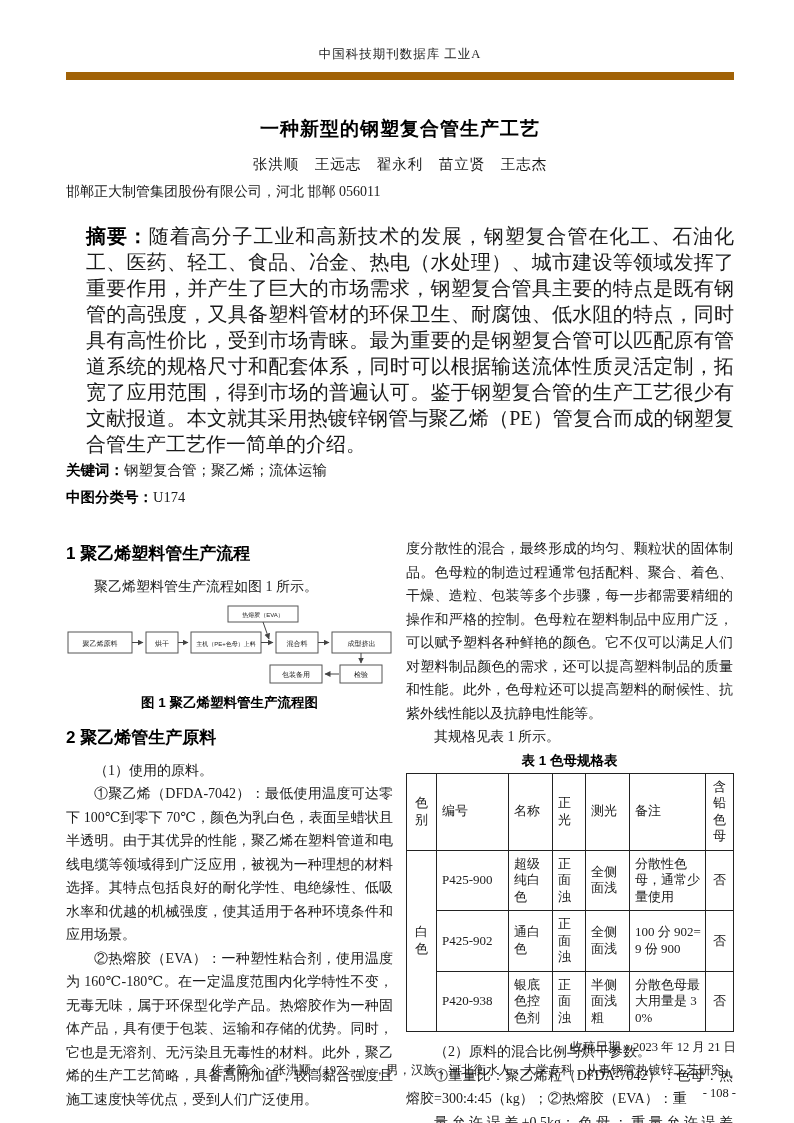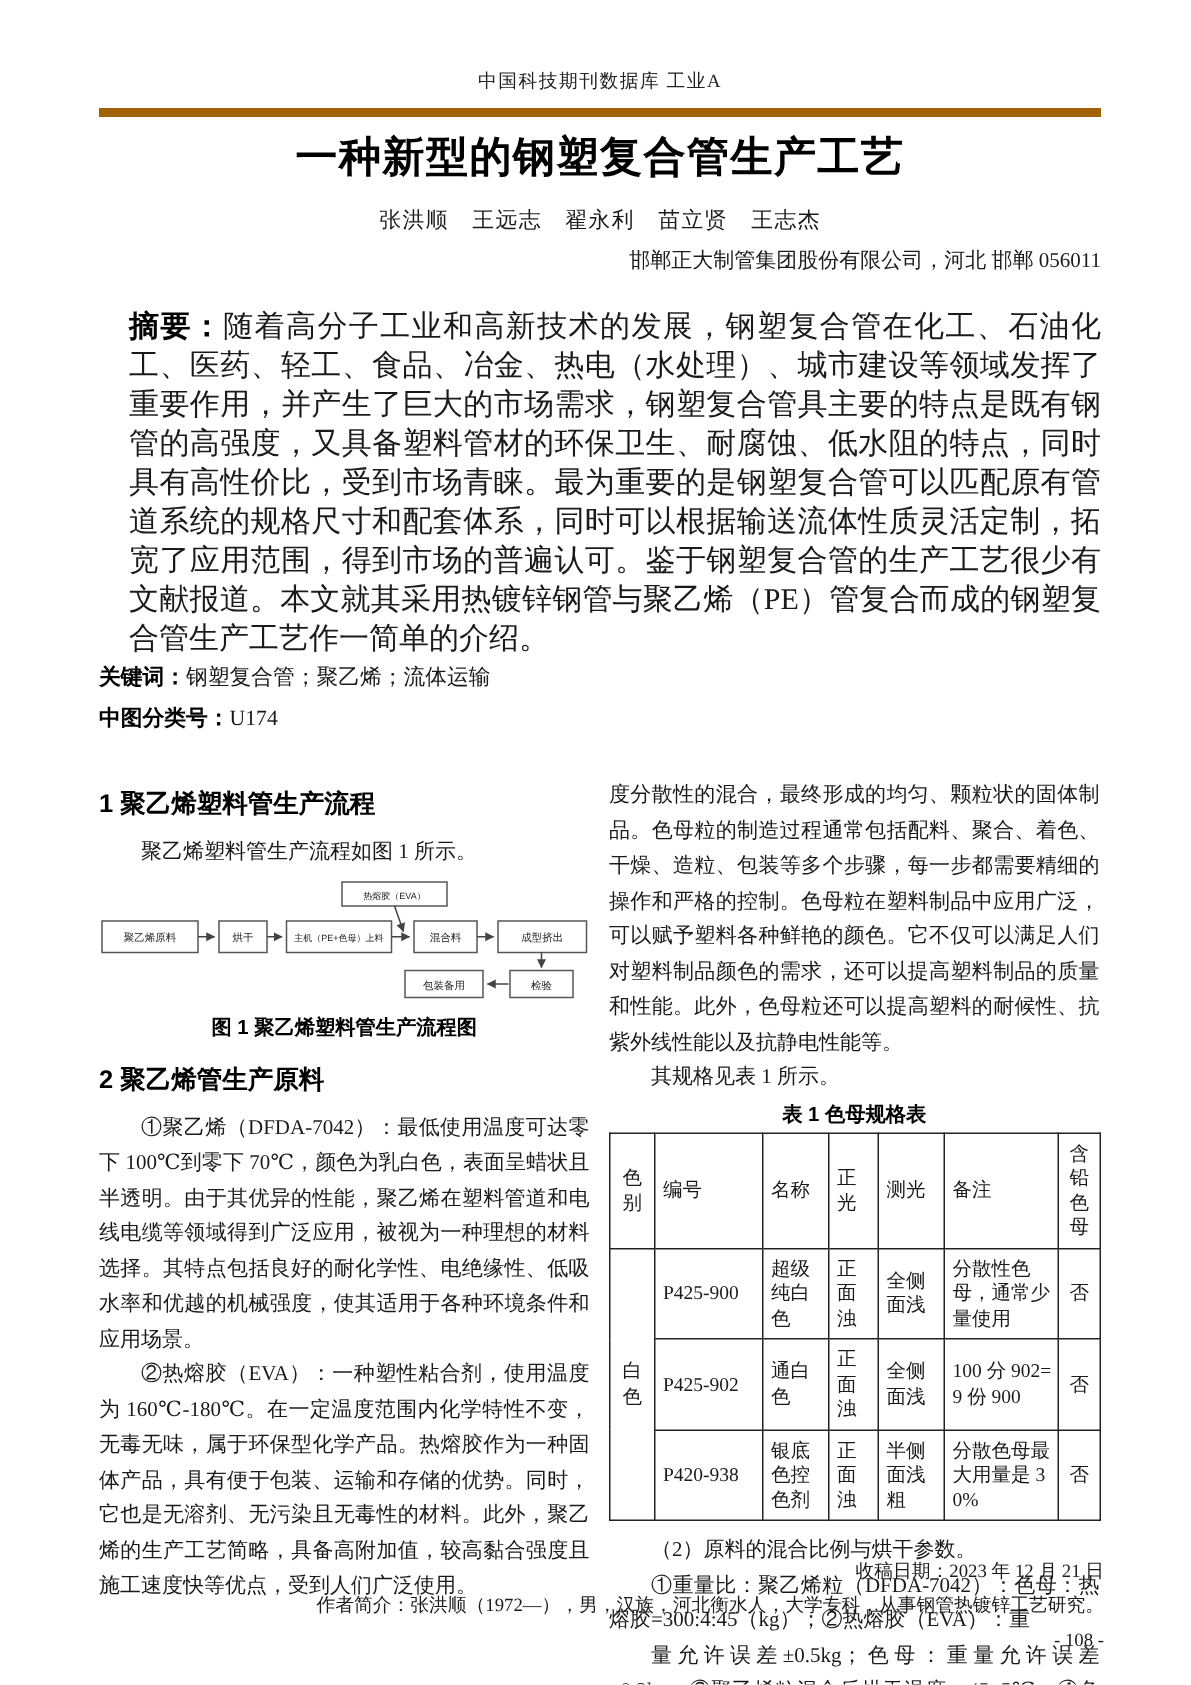--- a/index.html
+++ b/index.html
@@ -6,30 +6,30 @@
   html,body { background:#ffffff; }
   body {
     width:794px; height:1123px; position:relative; overflow:hidden;
     color:#1a1a1a;
     font-family:"Liberation Serif","DejaVu Serif",serif;
   }
   .page { padding:46px 60px 0 66px; }
 
   .journal-header {
     text-align:center; font-size:12.5px; letter-spacing:1px;
-    padding-bottom:9px; border-bottom:6px solid #a16207; color:#222;
+    padding-bottom:9px; border-bottom:8px solid #a16207; color:#222;
   }
 
   .title {
-    text-align:center; margin-top:8px;
-    font-family:"Liberation Sans","DejaVu Sans",sans-serif;
-    font-weight:bold; font-size:28px; letter-spacing:1px; color:#000;
+    text-align:center; margin-top:36px;
+    font-family:"Liberation Sans","DejaVu Sans",sans-serif;
+    font-weight:bold; font-size:19px; letter-spacing:1px; color:#000;
   }
   .authors { text-align:center; font-size:14.5px; margin-top:13px; letter-spacing:1px; }
-  .affiliation { text-align:right; font-size:14px; margin-top:9px; }
+  .affiliation { text-align:left; font-size:14px; margin-top:9px; }
 
   .meta { margin-top:22px; font-size:20px; line-height:26px; text-align:justify;margin-left:20px; }
   .blabel {
     font-family:"Liberation Sans","DejaVu Sans",sans-serif;
     font-weight:bold; color:#000;
   }
   .kvline { font-size:14.5px; line-height:27px; text-align:justify; }
 
   .columns { display:flex; gap:13px; margin-top:26px; }
   .col { width:327px; font-size:14px; line-height:23.5px; text-align:justify; }
@@ -133,20 +133,21 @@
         <line class="flow-line" x1="195" y1="37.5" x2="207" y2="37.5" marker-end="url(#arw)"></line>
         <line class="flow-line" x1="197" y1="17" x2="203" y2="34" marker-end="url(#arw)"></line>
         <line class="flow-line" x1="252" y1="37.5" x2="263" y2="37.5" marker-end="url(#arw)"></line>
         <line class="flow-line" x1="295" y1="48" x2="295" y2="58" marker-end="url(#arw)"></line>
         <line class="flow-line" x1="273" y1="69" x2="259" y2="69" marker-end="url(#arw)"></line>
       </svg>
 
       <div class="caption">图 1  聚乙烯塑料管生产流程图</div>
 
       <div class="sec-heading second">2 聚乙烯管生产原料</div>
+      <p class="ind">（1）使用的原料。</p>
       <p class="ind">①聚乙烯（DFDA-7042）：最低使用温度可达零下 100℃到零下 70℃，颜色为乳白色，表面呈蜡状且半透明。由于其优异的性能，聚乙烯在塑料管道和电线电缆等领域得到广泛应用，被视为一种理想的材料选择。其特点包括良好的耐化学性、电绝缘性、低吸水率和优越的机械强度，使其适用于各种环境条件和应用场景。</p>
       <p class="ind">②热熔胶（EVA）：一种塑性粘合剂，使用温度为 160℃-180℃。在一定温度范围内化学特性不变，无毒无味，属于环保型化学产品。热熔胶作为一种固体产品，具有便于包装、运输和存储的优势。同时，它也是无溶剂、无污染且无毒性的材料。此外，聚乙烯的生产工艺简略，具备高附加值，较高黏合强度且施工速度快等优点，受到人们广泛使用。</p>
     </div>
 
     <div class="col">
       <p>度分散性的混合，最终形成的均匀、颗粒状的固体制品。色母粒的制造过程通常包括配料、聚合、着色、干燥、造粒、包装等多个步骤，每一步都需要精细的操作和严格的控制。色母粒在塑料制品中应用广泛，可以赋予塑料各种鲜艳的颜色。它不仅可以满足人们对塑料制品颜色的需求，还可以提高塑料制品的质量和性能。此外，色母粒还可以提高塑料的耐候性、抗紫外线性能以及抗静电性能等。</p>
       <p class="ind">其规格见表 1 所示。</p>
 
       <div class="caption tbl-caption">表 1  色母规格表</div>
 

